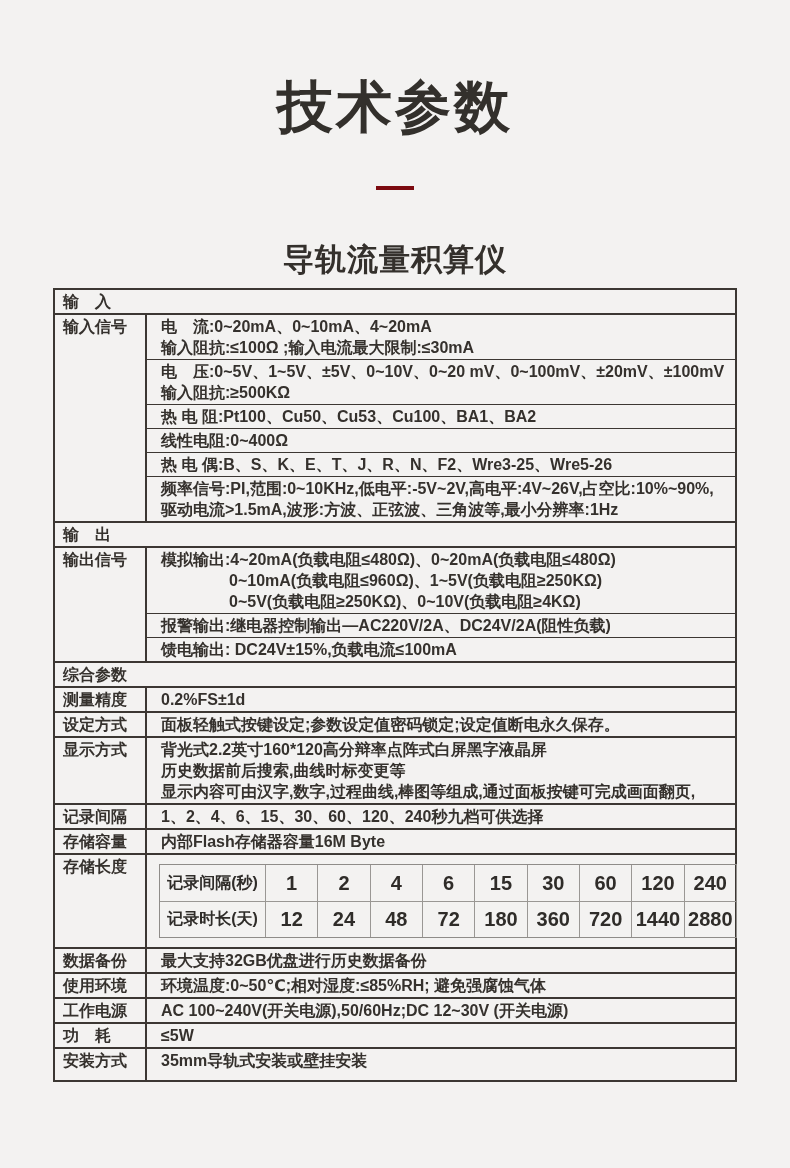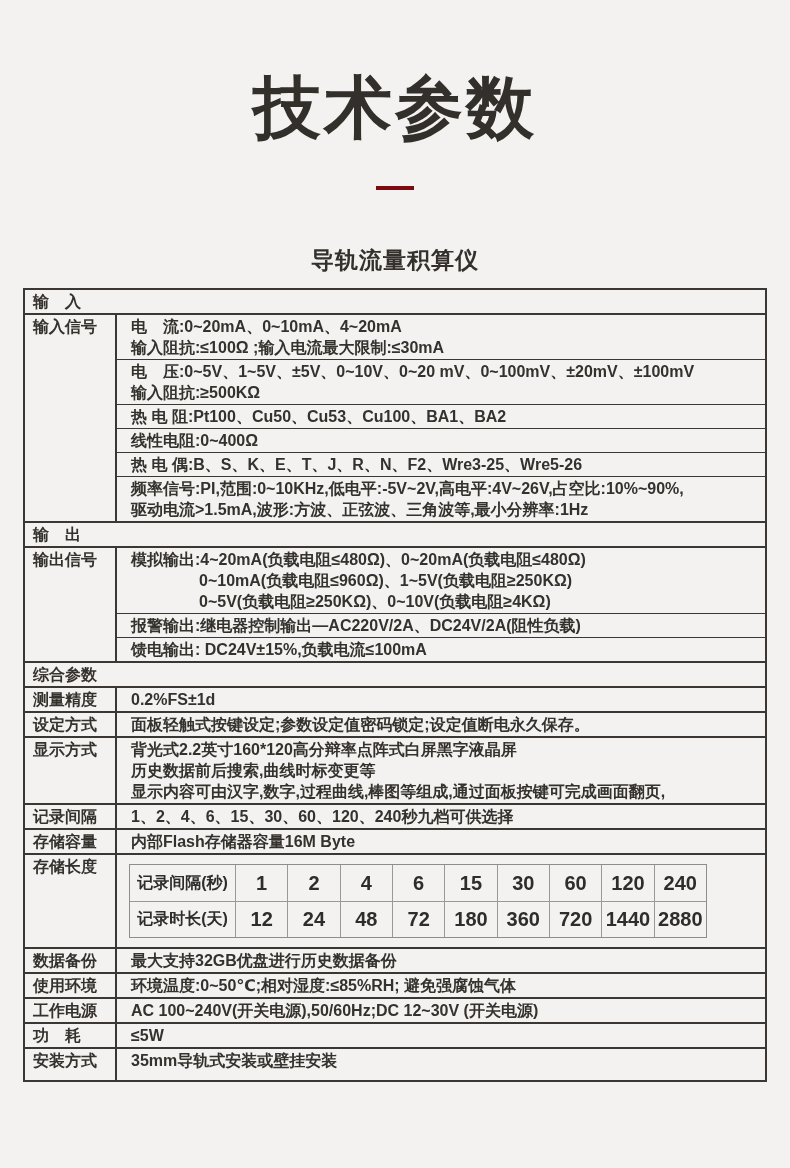--- a/index.html
+++ b/index.html
@@ -9,39 +9,39 @@
     color:#36322e;
     font-family:"Liberation Sans","DejaVu Sans",sans-serif;
     overflow:hidden;
   }
   .page{width:790px;height:1168px;box-sizing:border-box;}
 
   
   .main-title{
     margin:0;padding-top:56px;
     text-align:center;
-    font-size:68px;line-height:102px;
+    font-size:56px;line-height:102px;
     font-weight:900;letter-spacing:3px;
     color:#33302c;
   }
   .title-dash{
     width:38px;height:4px;
     margin:28px auto 0;
   }
   .sub-title{
     margin:52px 0 0;
     text-align:center;
-    font-size:23px;line-height:36px;
+    font-size:31px;line-height:36px;
     font-weight:700;letter-spacing:1px;
     color:#34302c;
   }
 
   
   .spec-table{
-    width:744px;
+    width:684px;
     margin:10px auto 0;
     border:2px solid #3c3733;
     box-sizing:border-box;
     font-size:16px;
     font-weight:600;
     color:#35312d;
   }
   .trow{display:flex;border-top:2px solid #3c3733;}
   .trow:first-child{border-top:none;}
   .trow.section{display:block;padding:1px 6px 1px 8px;line-height:21px;}

